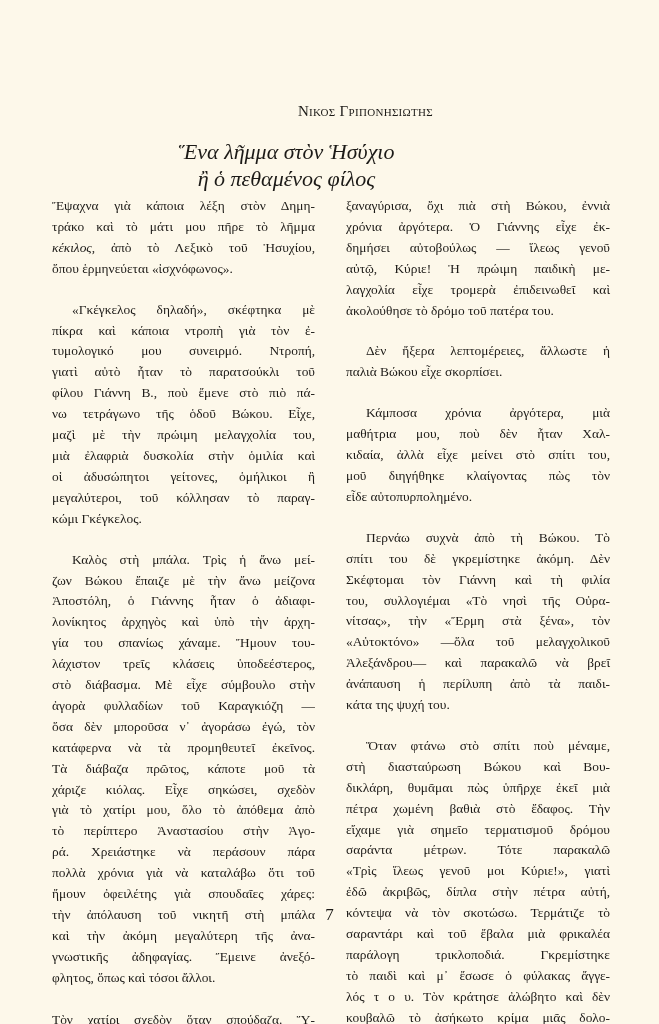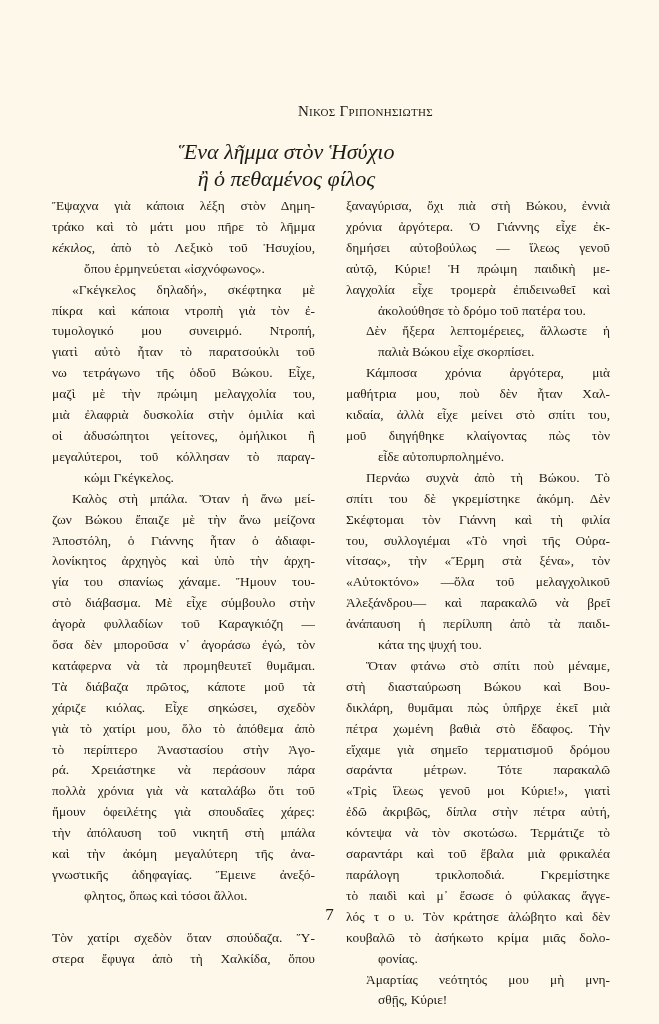--- a/index.html
+++ b/index.html
@@ -22,22 +22,22 @@
     font-style: italic; font-size: 22px; line-height: 27px;
   }
   .col {
     position: absolute; top: 196px; width: 263px;
     font-family: "Liberation Serif", "DejaVu Serif", serif;
     font-size: 13.4px; line-height: 20.9px; text-align: justify;
   }
   .col.left { left: 52px; }
   .col.right { left: 346px; width: 264px; }
   .line { display: block; text-align: justify; text-align-last: justify; white-space: nowrap; }
-  .line.last { text-align-last: left; margin-left: 32px; }
-  .line.ind { padding-left: 20px; }
+  .line.last { text-align-last: left; }
+  .line.ind { padding-left: 20px; margin-top: 20px; }
   .pagenum {
     position: absolute; top: 905px; left: 0; width: 659px; text-align: center;
     font-family: "Liberation Serif", "DejaVu Serif", serif; font-size: 17px;
   }
 </style>
 </head>
 <body>
 
 <div class="page">
   <div class="author">Νικος Γριπονησιωτης</div>
@@ -48,35 +48,37 @@
 
   <div class="col left" id="col-left">
       <span class="line">Ἔψαχνα γιὰ κάποια λέξη στὸν Δημη-</span>
       <span class="line">τράκο καὶ τὸ μάτι μου πῆρε τὸ λῆμμα</span>
       <span class="line"><i>κέκιλος</i>, ἀπὸ τὸ Λεξικὸ τοῦ Ἡσυχίου,</span>
       <span class="line last">ὅπου ἑρμηνεύεται «ἰσχνόφωνος».</span>
       <span class="line ind">«Γκέγκελος δηλαδή», σκέφτηκα μὲ</span>
       <span class="line">πίκρα καὶ κάποια ντροπὴ γιὰ τὸν ἐ-</span>
       <span class="line">τυμολογικό μου συνειρμό. Ντροπή,</span>
       <span class="line">γιατὶ αὐτὸ ἦταν τὸ παρατσούκλι τοῦ</span>
+      <span class="line">φίλου Γιάννη Β., ποὺ ἔμενε στὸ πιὸ πά-</span>
       <span class="line">νω τετράγωνο τῆς ὁδοῦ Βώκου. Εἶχε,</span>
       <span class="line">μαζὶ μὲ τὴν πρώιμη μελαγχολία του,</span>
       <span class="line">μιὰ ἐλαφριὰ δυσκολία στὴν ὁμιλία καὶ</span>
       <span class="line">οἱ ἀδυσώπητοι γείτονες, ὁμήλικοι ἢ</span>
       <span class="line">μεγαλύτεροι, τοῦ κόλλησαν τὸ παραγ-</span>
       <span class="line last">κώμι Γκέγκελος.</span>
-      <span class="line ind">Καλὸς στὴ μπάλα. Ὅταν ἡ ἄνω μεί-</span>
+      <span class="line ind">Καλὸς στὴ μπάλα. Τρὶς ἡ ἄνω μεί-</span>
       <span class="line">ζων Βώκου ἔπαιζε μὲ τὴν ἄνω μείζονα</span>
       <span class="line">Ἀποστόλη, ὁ Γιάννης ἦταν ὁ ἀδιαφι-</span>
       <span class="line">λονίκητος ἀρχηγὸς καὶ ὑπὸ τὴν ἀρχη-</span>
       <span class="line">γία του σπανίως χάναμε. Ἤμουν του-</span>
+      <span class="line">λάχιστον τρεῖς κλάσεις ὑποδεέστερος,</span>
       <span class="line">στὸ διάβασμα. Μὲ εἶχε σύμβουλο στὴν</span>
       <span class="line">ἀγορὰ φυλλαδίων τοῦ Καραγκιόζη —</span>
       <span class="line">ὅσα δὲν μποροῦσα ν᾽ ἀγοράσω ἐγώ, τὸν</span>
-      <span class="line">κατάφερνα νὰ τὰ προμηθευτεῖ θυμᾶμαι.</span>
+      <span class="line">κατάφερνα νὰ τὰ προμηθευτεῖ ἐκεῖνος.</span>
       <span class="line">Τὰ διάβαζα πρῶτος, κάποτε μοῦ τὰ</span>
       <span class="line">χάριζε κιόλας. Εἶχε σηκώσει, σχεδὸν</span>
       <span class="line">γιὰ τὸ χατίρι μου, ὅλο τὸ ἀπόθεμα ἀπὸ</span>
       <span class="line">τὸ περίπτερο Ἀναστασίου στὴν Ἀγο-</span>
       <span class="line">ρά. Χρειάστηκε νὰ περάσουν πάρα</span>
       <span class="line">πολλὰ χρόνια γιὰ νὰ καταλάβω ὅτι τοῦ</span>
       <span class="line">ἤμουν ὀφειλέτης γιὰ σπουδαῖες χάρες:</span>
       <span class="line">τὴν ἀπόλαυση τοῦ νικητῆ στὴ μπάλα</span>
       <span class="line">καὶ τὴν ἀκόμη μεγαλύτερη τῆς ἀνα-</span>
       <span class="line">γνωστικῆς ἀδηφαγίας. Ἔμεινε ἀνεξό-</span>

